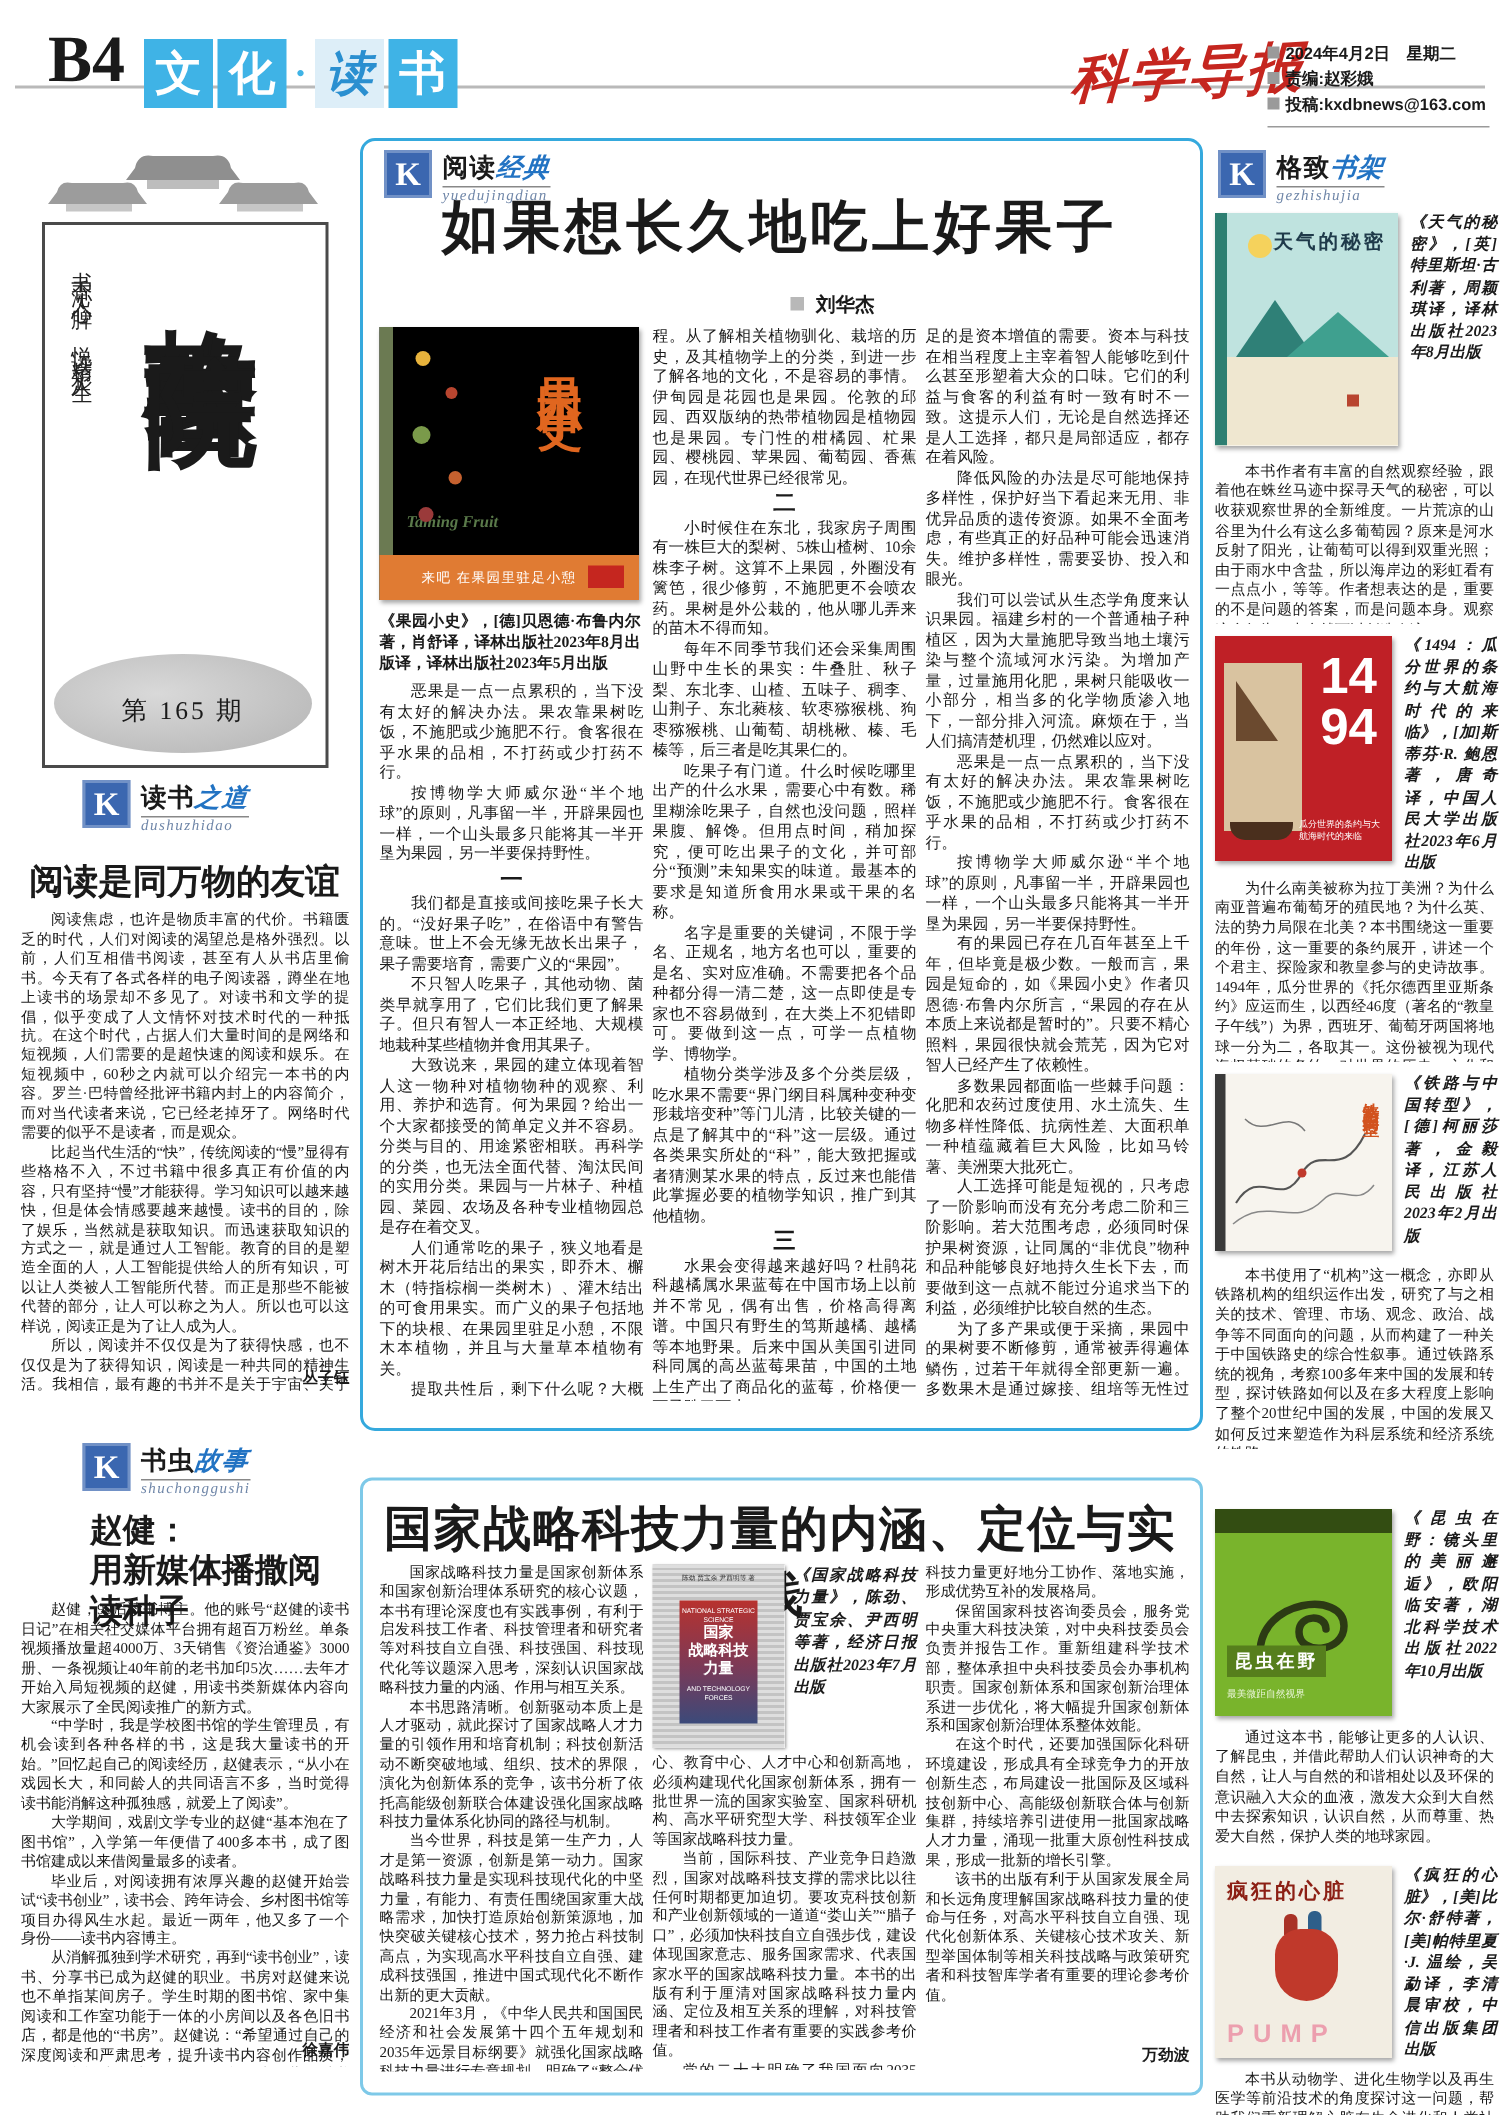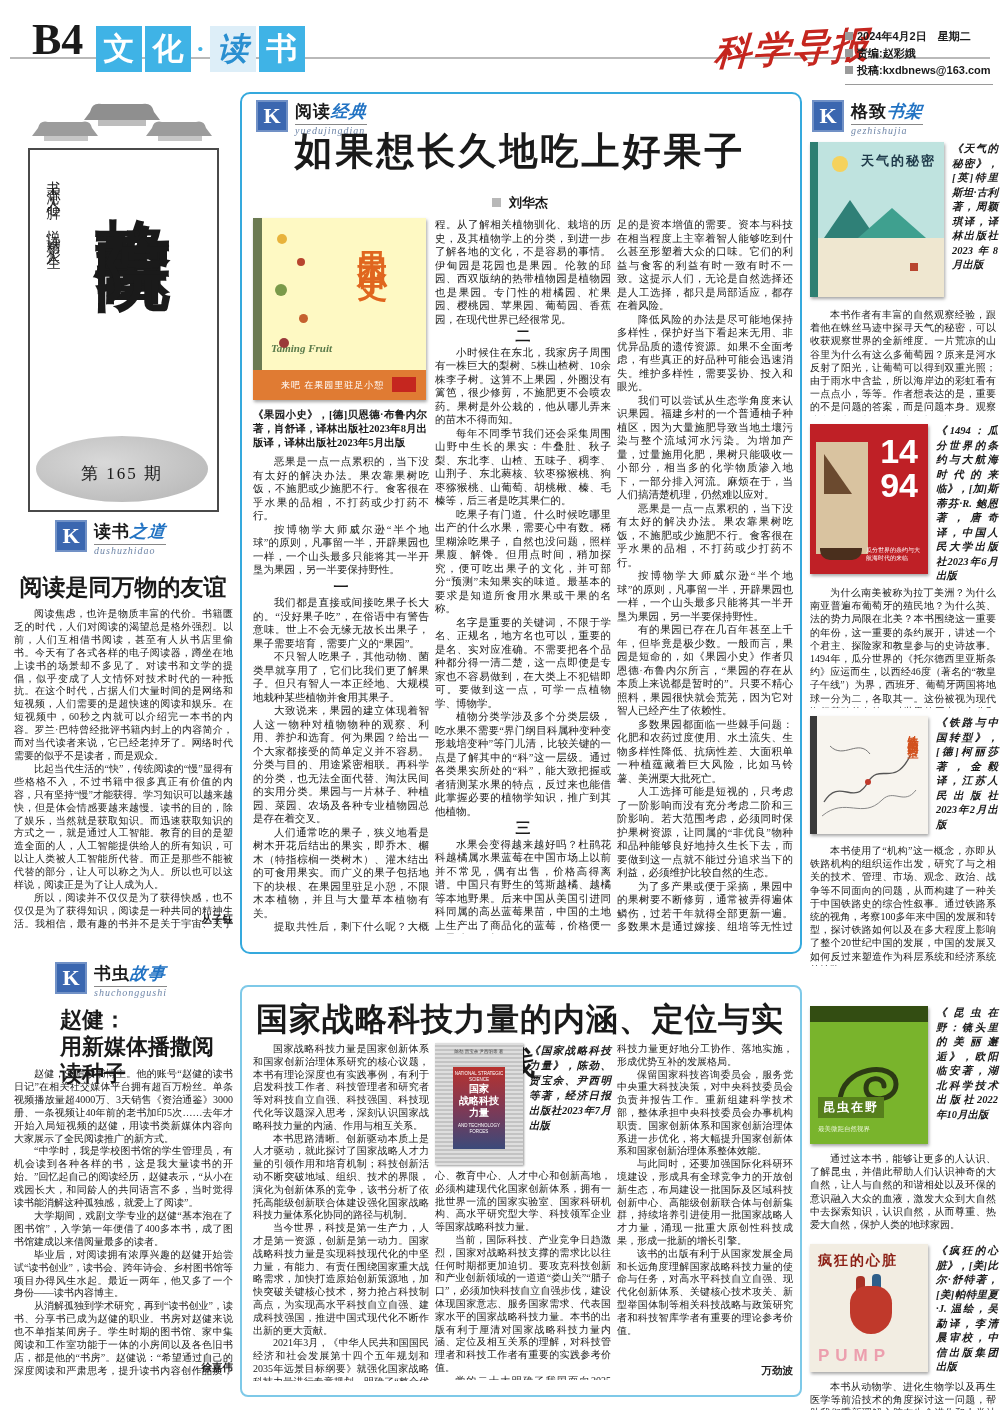--- a/index.html
+++ b/index.html
@@ -47,23 +47,23 @@
   .author-line{text-align:right;font-weight:bold;text-indent:0 !important;}
   
   .left-col{font-size:10px;line-height:12.9px;}
   .art1-title{left:12px;top:572px;width:222px;text-align:center;font-size:23px;font-weight:900;}
   .art1-body{left:14px;top:608px;width:219px;height:322px;}
   .art2-title{left:60px;top:1006px;width:175px;font-size:22px;font-weight:900;line-height:27px;}
   .art2-body{left:14px;top:1068px;width:219px;height:310px;}
   
   .main-box{left:240px;top:92px;width:558px;height:858px;border:2.5px solid #35a9dd;border-radius:10px;background:#fff;}
   .fruit-title{left:240px;top:126px;width:560px;text-align:center;font-size:38px;font-weight:900;letter-spacing:3px;}
-  .byline{left:240px;top:194px;width:560px;text-align:center;font-size:13px;font-weight:bold;}
+  .byline{left:240px;top:194px;width:560px;text-align:center;font-size:13px;font-weight:bold;padding-left:35px;}
   .byline .sq{display:inline-block;width:9px;height:9px;background:#b8b8b8;margin-right:8px;}
-  .fruit-cover{left:253px;top:218px;width:173px;height:182px;background:#fef9c3;box-shadow:1px 2px 3px rgba(0,0,0,.35);}
+  .fruit-cover{left:253px;top:218px;width:173px;height:182px;background:#000000;box-shadow:1px 2px 3px rgba(0,0,0,.35);}
   .fc-spine{position:absolute;left:0;top:0;width:9px;height:100%;background:#6b7a52;}
   .fc-title{position:absolute;right:34px;top:10px;writing-mode:vertical-rl;font-size:30px;font-weight:900;
             color:#e0661f;letter-spacing:6px;}
   .fc-eng{position:absolute;left:18px;bottom:46px;font-style:italic;color:#5a7a4a;font-size:11px;font-weight:bold;}
   .fc-band{position:absolute;left:0;bottom:0;width:100%;height:30px;background:#e07b33;color:#fff;
            font-size:9px;display:flex;align-items:center;padding-left:28px;box-sizing:border-box;letter-spacing:1px;}
   .fc-seal{position:absolute;right:10px;bottom:8px;width:24px;height:15px;background:#c5261f;}
   .dot{position:absolute;border-radius:50%;}
   .fruit-caption{left:253px;top:408px;width:174px;font-size:10.5px;font-weight:bold;line-height:14px;text-align:justify;}
   .fruit-c1{left:253px;top:455px;width:176px;height:478px;}
@@ -84,21 +84,21 @@
   .tc-eng{font-size:4.5px;line-height:6px;padding-top:4px;}
   .tc-zh{font-size:10px;font-weight:900;line-height:12px;}
   .tc-auth{position:absolute;left:0;top:6px;width:100%;text-align:center;font-size:4.5px;color:#333;}
   .tech-caption{font-size:10.5px;font-weight:bold;font-style:italic;line-height:15px;text-align:justify;}
   
   .shelf-entry-row{display:flex;gap:8px;}
   .shelf-caption{font-size:10.5px;font-weight:bold;font-style:italic;line-height:14.5px;text-align:justify;width:62px;}
   .review{font-size:10px;line-height:13.2px;text-align:justify;text-indent:2em;overflow:hidden;}
   .cover{position:relative;flex:none;box-shadow:1px 2px 3px rgba(0,0,0,.35);overflow:hidden;}
   
-  .cov-weather{width:134px;height:155px;background:linear-gradient(180deg,#bfe3df 0 62%,#efe7d0 62% 100%);text-align:center;}
+  .cov-weather{width:122px;height:155px;background:linear-gradient(180deg,#bfe3df 0 62%,#efe7d0 62% 100%);text-align:center;}
   .cw-spine{position:absolute;left:0;top:0;width:8px;height:100%;background:#2e7f72;}
   .cw-title{position:absolute;right:8px;top:10px;font-size:13px;font-weight:900;color:#1f3a4a;letter-spacing:2px;}
   .cw-sun{position:absolute;left:22px;top:14px;width:16px;height:16px;border-radius:50%;background:#f5d25c;}
   .cw-mtn1{position:absolute;left:14px;top:58px;width:0;height:0;border-left:26px solid transparent;
            border-right:26px solid transparent;border-bottom:38px solid #2f8077;}
   .cw-mtn2{position:absolute;left:48px;top:66px;width:0;height:0;border-left:34px solid transparent;
            border-right:34px solid transparent;border-bottom:30px solid #3fa08f;}
   .cw-house{position:absolute;right:26px;bottom:26px;width:8px;height:8px;background:#b8452f;}
   
   .cov-1494{width:118px;height:150px;background:#bf2026;}
@@ -286,21 +286,21 @@
       <p class="cont">心、教育中心、人才中心和创新高地，必须构建现代化国家创新体系，拥有一批世界一流的国家实验室、国家科研机构、高水平研究型大学、科技领军企业等国家战略科技力量。</p>
       <p>当前，国际科技、产业竞争日趋激烈，国家对战略科技支撑的需求比以往任何时期都更加迫切。要攻克科技创新和产业创新领域的一道道“娄山关”“腊子口”，必须加快科技自立自强步伐，建设体现国家意志、服务国家需求、代表国家水平的国家战略科技力量。本书的出版有利于厘清对国家战略科技力量内涵、定位及相互关系的理解，对科技管理者和科技工作者有重要的实践参考价值。</p>
       <p>党的二十大明确了我国面向2035年，系统长远的科技发展战略，部署一批重大科技项目和工程，这些都有赖于国家战略</p>
     </div>
 </div>
 
 <div class="abs tech-c3">
   <div class="col tech-col" style="height:322px;">
       <p class="cont">科技力量更好地分工协作、落地实施，形成优势互补的发展格局。</p>
       <p>保留国家科技咨询委员会，服务党中央重大科技决策，对中央科技委员会负责并报告工作。重新组建科学技术部，整体承担中央科技委员会办事机构职责。国家创新体系和国家创新治理体系进一步优化，将大幅提升国家创新体系和国家创新治理体系整体效能。</p>
-      <p>与此同时，还要加强国际化科研环境建设，形成具有全球竞争力的开放创新生态，布局建设一批国际及区域科技创新中心、高能级创新联合体与创新集群，持续培养引进使用一批国家战略人才力量，涌现一批重大原创性科技成果，形成一批新的增长引擎。</p>
+      <p>在这个时代，还要加强国际化科研环境建设，形成具有全球竞争力的开放创新生态，布局建设一批国际及区域科技创新中心、高能级创新联合体与创新集群，持续培养引进使用一批国家战略人才力量，涌现一批重大原创性科技成果，形成一批新的增长引擎。</p>
       <p>该书的出版有利于从国家发展全局和长远角度理解国家战略科技力量的使命与任务，对高水平科技自立自强、现代化创新体系、关键核心技术攻关、新型举国体制等相关科技战略与政策研究者和科技智库学者有重要的理论参考价值。</p>
     </div>
   <div class="author-line tech-col" style="font-size:10.5px;">万劲波</div>
 </div>
 
 <div class="abs badge" style="left:812px;top:100px;">
   <div class="kbox">K</div>
   <div>
     <div class="badge-text"><span class="badge-name sans">格致</span><span class="badge-name badge-script">书架</span></div>
     <div class="badge-pinyin">gezhishujia</div>

